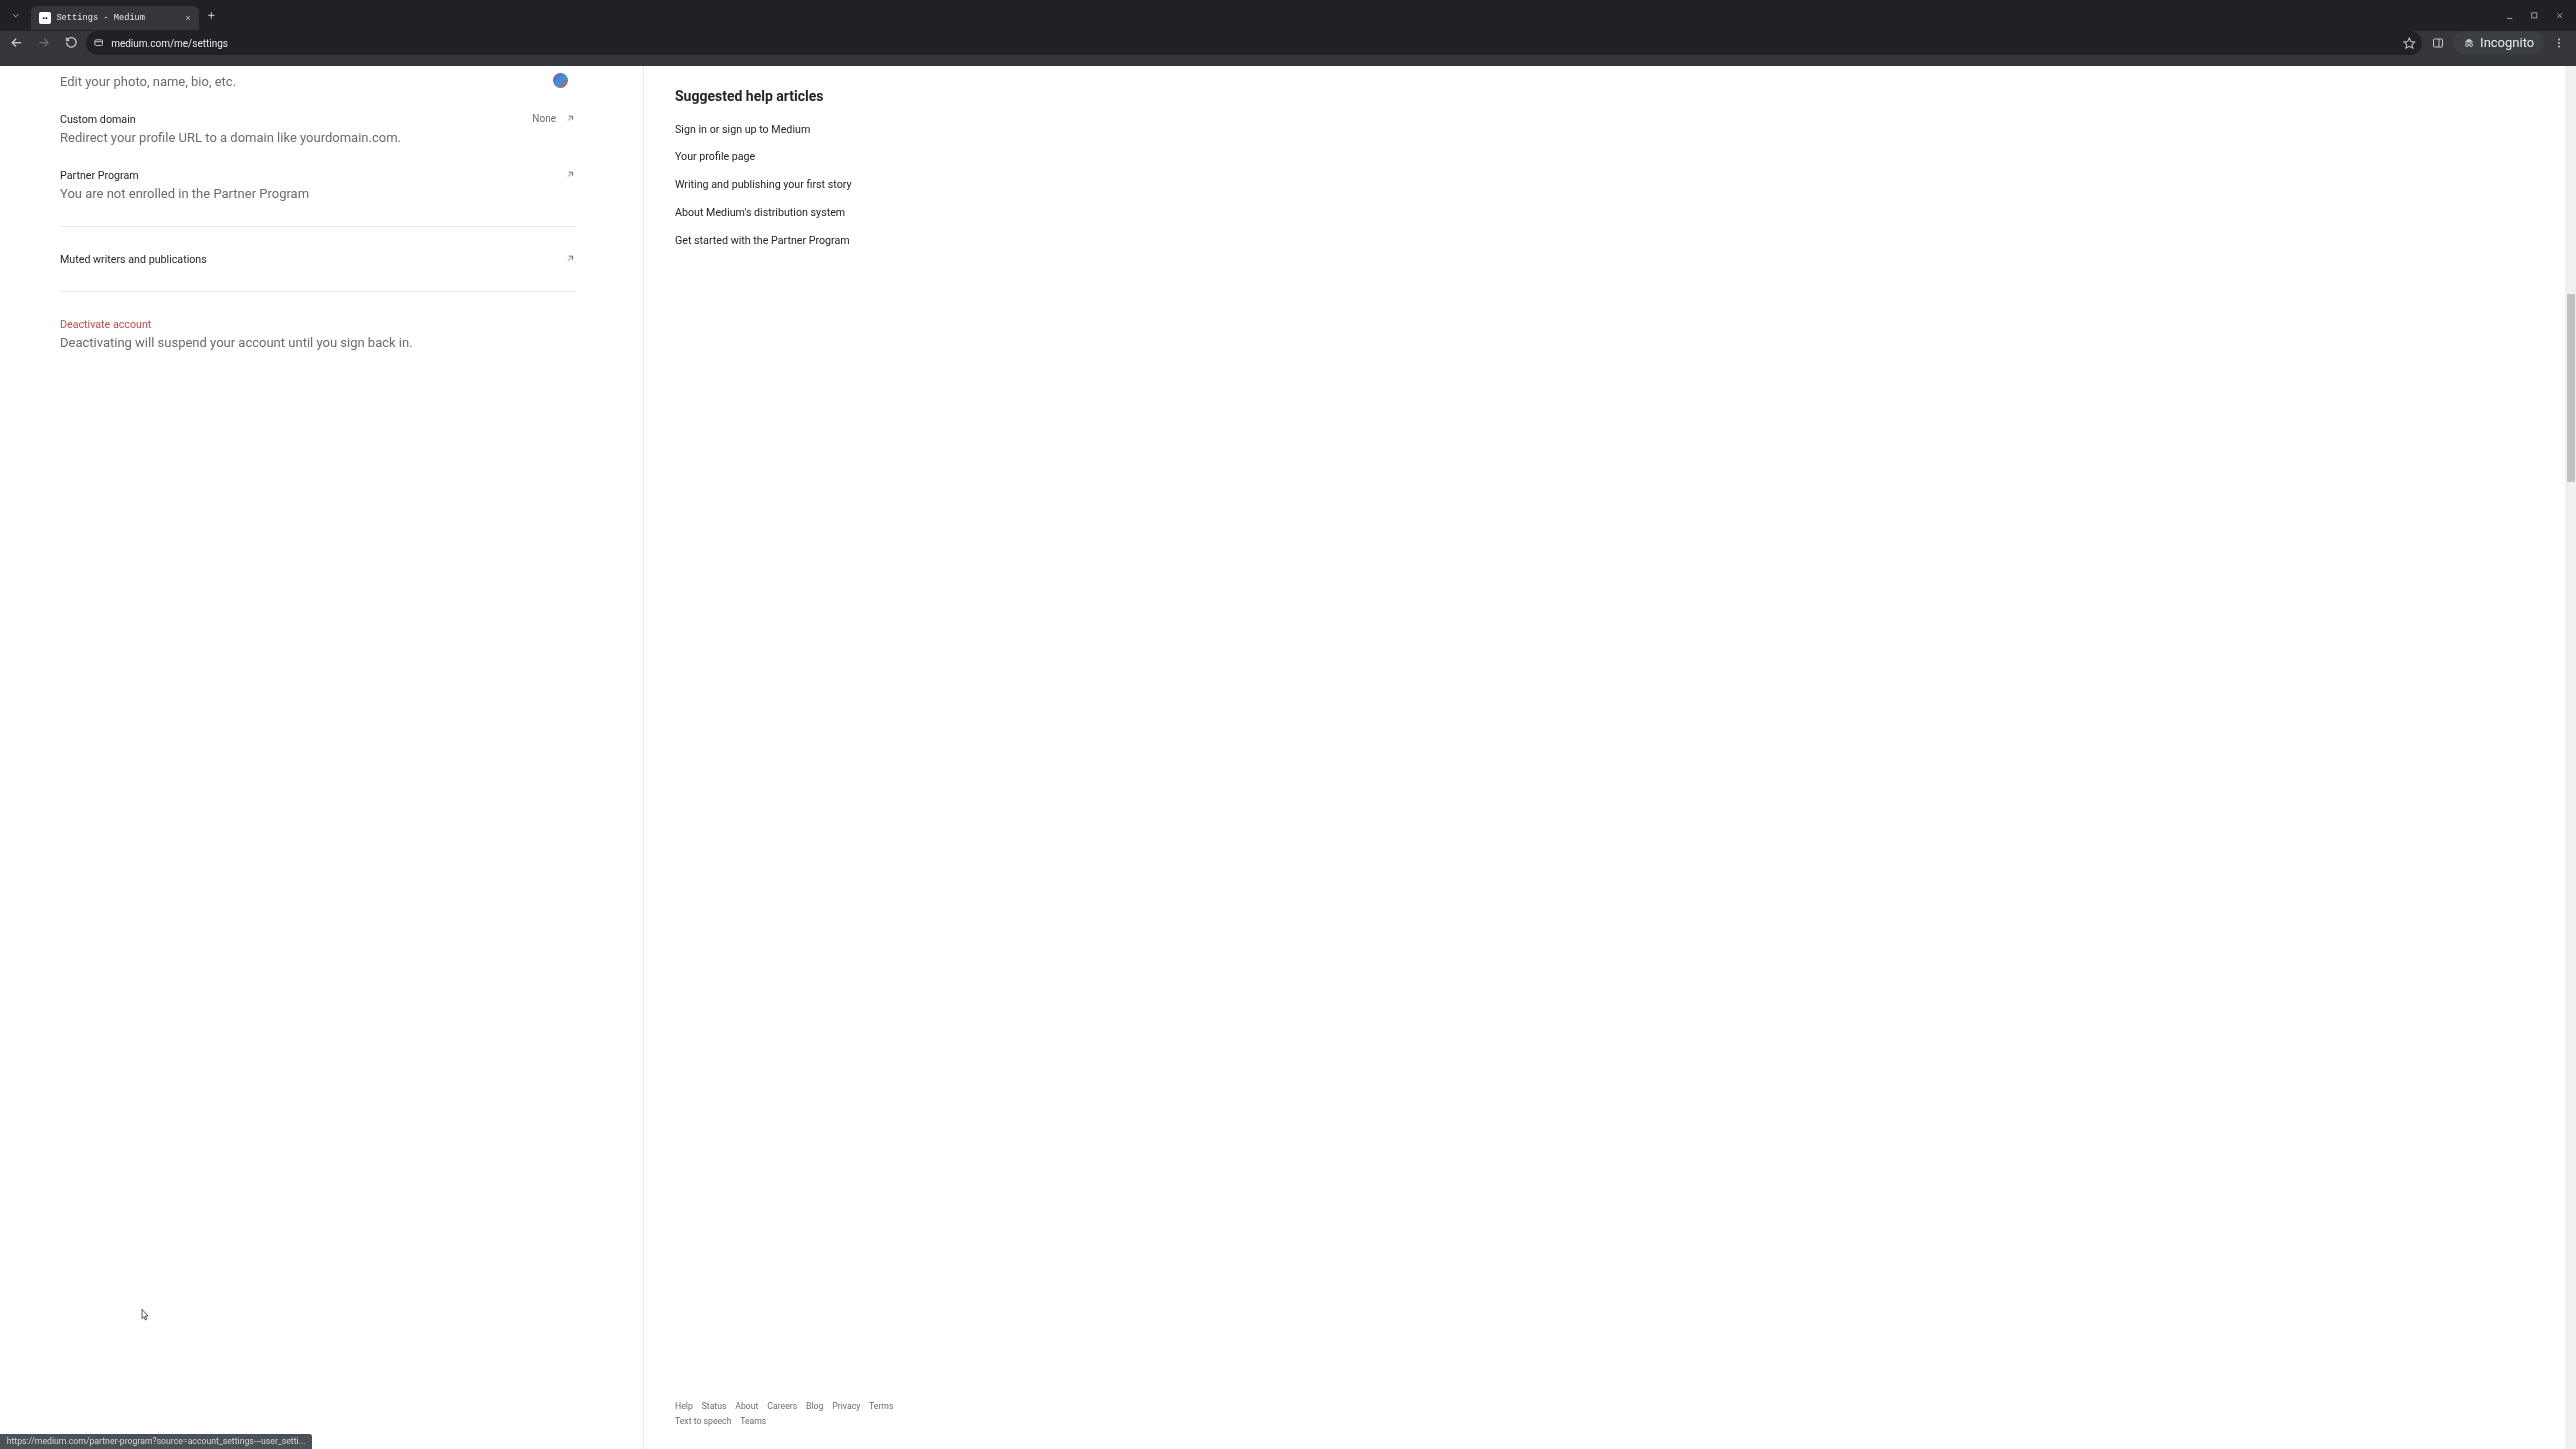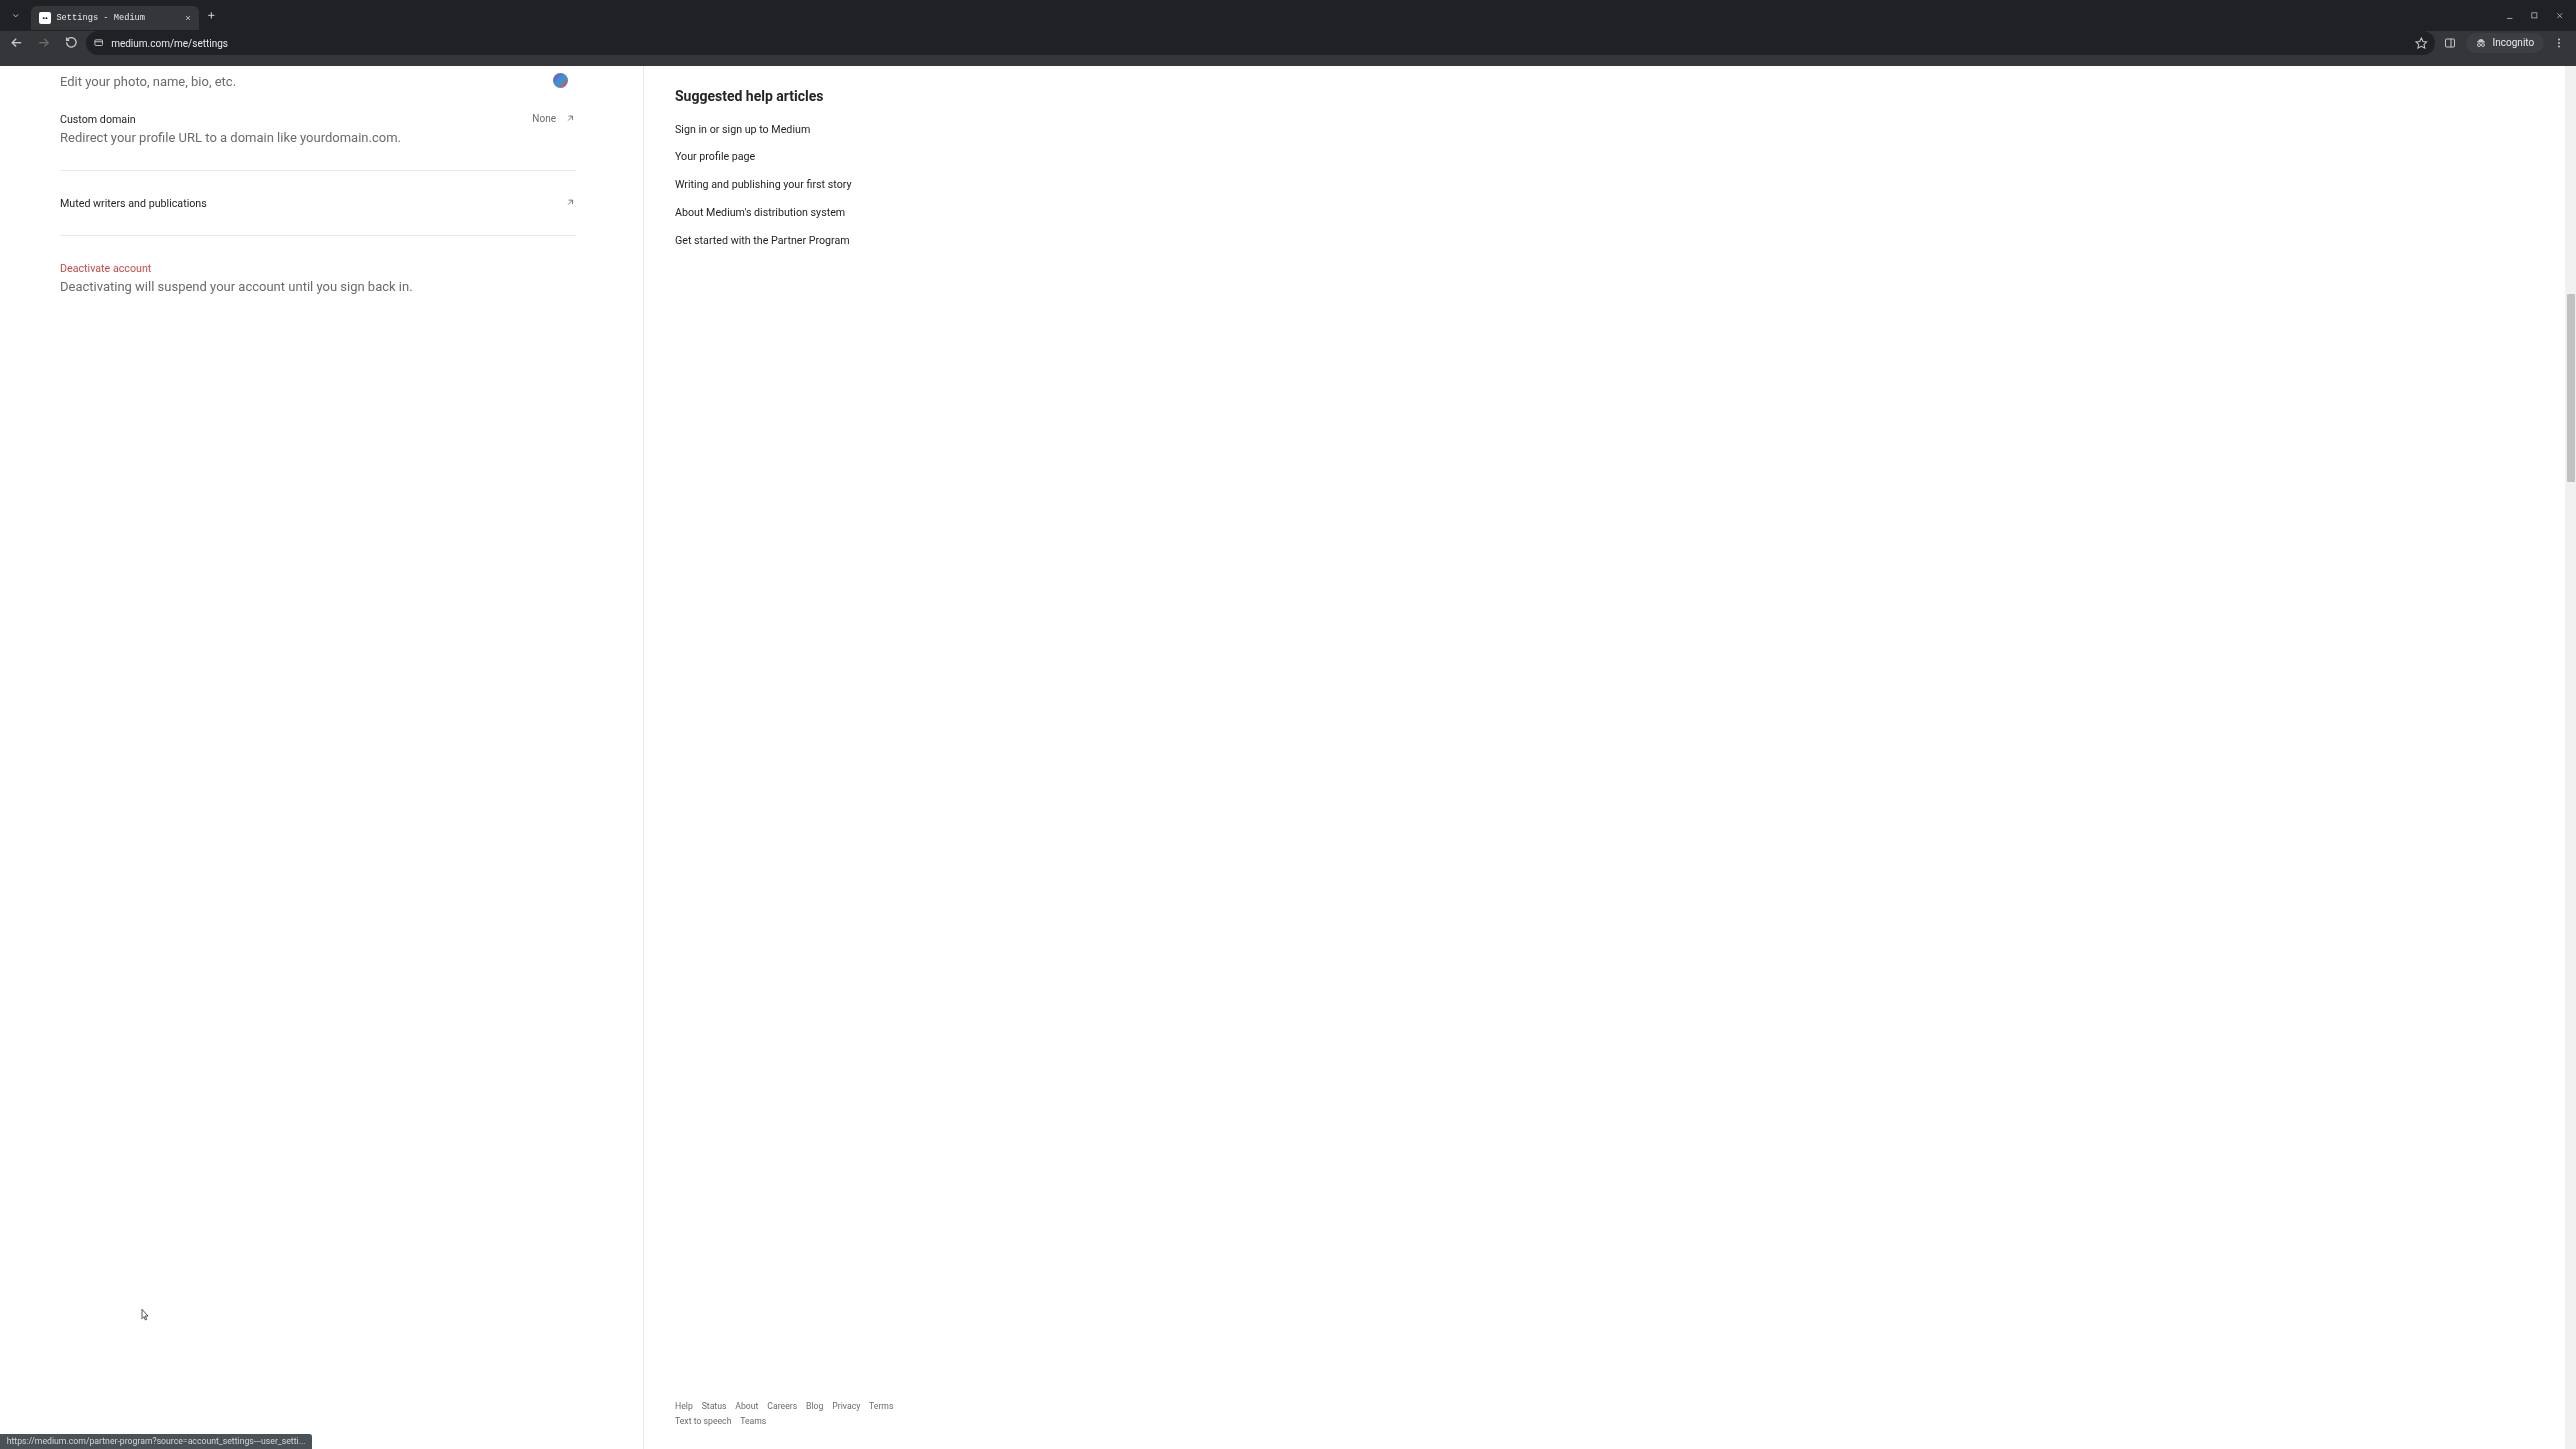--- a/index.html
+++ b/index.html
@@ -15,21 +15,21 @@
 .tab-close { color:#c7c7c7; }
 .new-tab { color:#c7c7c7; margin-left: 6.7px; }
 .wnd-controls { margin-left:auto; display:flex; gap: 16px; padding-right: 12px; color:#c7c7c7; }
 
 .toolbar { background: #35363a; height: 35px; display:flex; align-items:flex-start; padding: 0 5.4px; gap: 4px; }
 .tbtn { width:23px; height:23px; display:flex; align-items:center; justify-content:center; color:#c7c7c7; border-radius: 50%; }
 .tbtn.dim { color:#6b6b6b; }
 .omnibox { flex:1; background:#202124; height: 24px; border-radius: 12px; display:flex; align-items:center; padding: 0 6.7px; gap: 6.7px; color:#e8eaed; }
 .omnibox .url { font-size: 10px; color:#e8eaed; }
 .right-icons { display:flex; align-items:center; gap: 4px; }
-.incog-pill { display:flex; align-items:center; gap:5.4px; background:#3c3f42; padding: 4px 9.4px; border-radius: 12px; color:#e8eaed; font-size: 10px; }
+.incog-pill { display:flex; align-items:center; gap:5.4px; background:#3c3f42; padding: 4px 9.4px; border-radius: 12px; color:#e8eaed; font-size: 13px; }
 
 
 .viewport { flex:1; position:relative; background:#fff; overflow:hidden; }
 .page { position:absolute; inset:0; background:#fff; display:flex; }
 .main-col { flex:1; padding: 0 0 0 60px; padding-top: 4px; max-width: 644px; border-right: 0.7px solid #e9e9e9; }
 .sidebar-col { width: 335px; padding: 21.5px 0 0 31px; position:relative; }
 
 .settings-row { padding: 12px 0 12px 0; position:relative; }
 .settings-row .title { color:#242424; font-size: 10.7px; }
 .settings-row .desc { color:#6b6b6b; font-size: 13px; margin-top: 4px; }
@@ -179,20 +179,30 @@
         <div class="desc">Redirect your profile URL to a domain like yourdomain.com.</div>
         <div class="value">None</div>
         <div class="arrow">
             <svg width="10.7" height="10.7" viewBox="0 0 24 24" fill="none" stroke="currentColor" stroke-width="2">
               <line x1="7" y1="17" x2="17" y2="7"></line>
               <polyline points="8 7 17 7 17 16"></polyline>
             </svg>
           </div>
       </div>
 
+      <div class="settings-row">
+        <div class="title">Partner Program</div>
+        <div class="desc">You are not enrolled in the Partner Program</div>
+        <div class="arrow">
+            <svg width="10.7" height="10.7" viewBox="0 0 24 24" fill="none" stroke="currentColor" stroke-width="2">
+              <line x1="7" y1="17" x2="17" y2="7"></line>
+              <polyline points="8 7 17 7 17 16"></polyline>
+            </svg>
+          </div>
+      </div>
 
       <hr class="divider">
 
       <div class="settings-row">
         <div class="title">Muted writers and publications</div>
         <div class="arrow">
             <svg width="10.7" height="10.7" viewBox="0 0 24 24" fill="none" stroke="currentColor" stroke-width="2">
               <line x1="7" y1="17" x2="17" y2="7"></line>
               <polyline points="8 7 17 7 17 16"></polyline>
             </svg>

